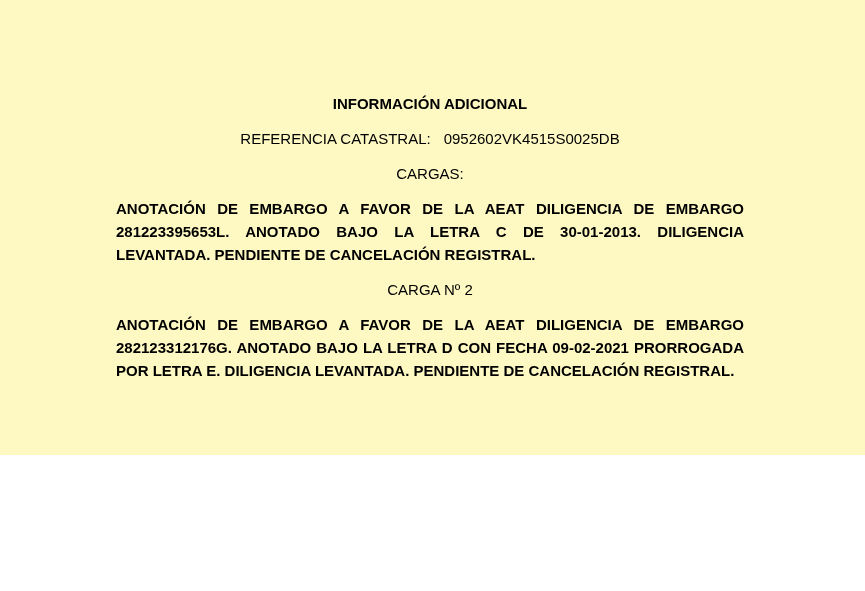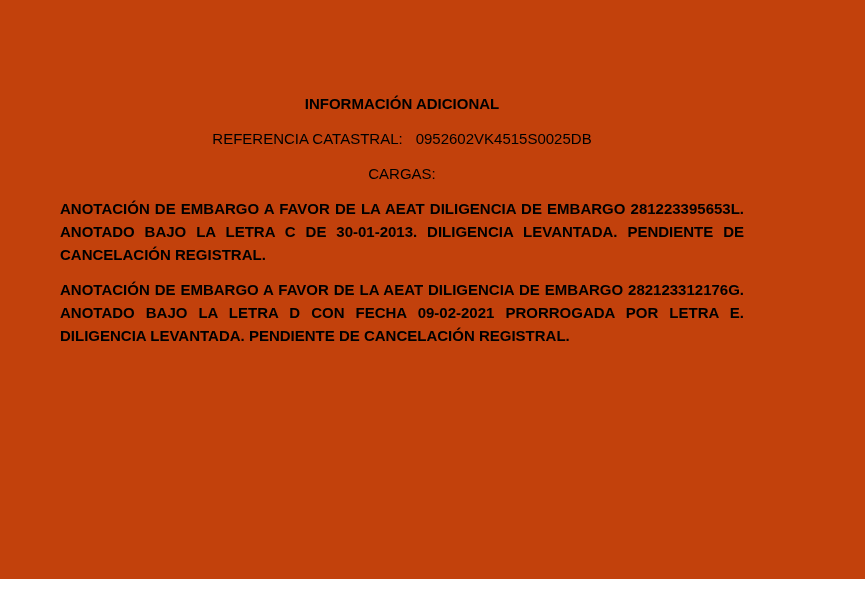--- a/index.html
+++ b/index.html
@@ -10,23 +10,23 @@
   body {
     width: 865px;
     height: 591px;
     overflow: hidden;
     font-family: "Liberation Sans", "DejaVu Sans", sans-serif;
     color: #000000;
   }
   .page {
     box-sizing: border-box;
     width: 865px;
-    height: 579px;
-    padding: 92px 121px 0 60px;
-    background: #c2410c;
+    height: 455px;
+    padding: 92px 121px 0 116px;
+    background: #fef9c3;
   }
   .doc-title {
     font-size: 15px;
     line-height: 23px;
     font-weight: bold;
     text-align: center;
     margin: 0 0 12px 0;
   }
   .doc-line {
     font-size: 15px;
@@ -57,16 +57,17 @@
   <p class="doc-line">
     <span>REFERENCIA CATASTRAL:</span><span class="ref-value">0952602VK4515S0025DB</span>
   </p>
 
   <p class="doc-line">CARGAS:</p>
 
 
 
   <p class="doc-para">ANOTACIÓN DE EMBARGO A FAVOR DE LA AEAT DILIGENCIA DE EMBARGO 281223395653L. ANOTADO BAJO LA LETRA C DE 30-01-2013. DILIGENCIA LEVANTADA. PENDIENTE DE CANCELACIÓN REGISTRAL.</p>
 
+  <p class="doc-line">CARGA Nº 2</p>
 
   <p class="doc-para">ANOTACIÓN DE EMBARGO A FAVOR DE LA AEAT DILIGENCIA DE EMBARGO 282123312176G. ANOTADO BAJO LA LETRA D CON FECHA 09-02-2021 PRORROGADA POR LETRA E. DILIGENCIA LEVANTADA. PENDIENTE DE CANCELACIÓN REGISTRAL.</p>
 
 </div>
 
 </body></html>

